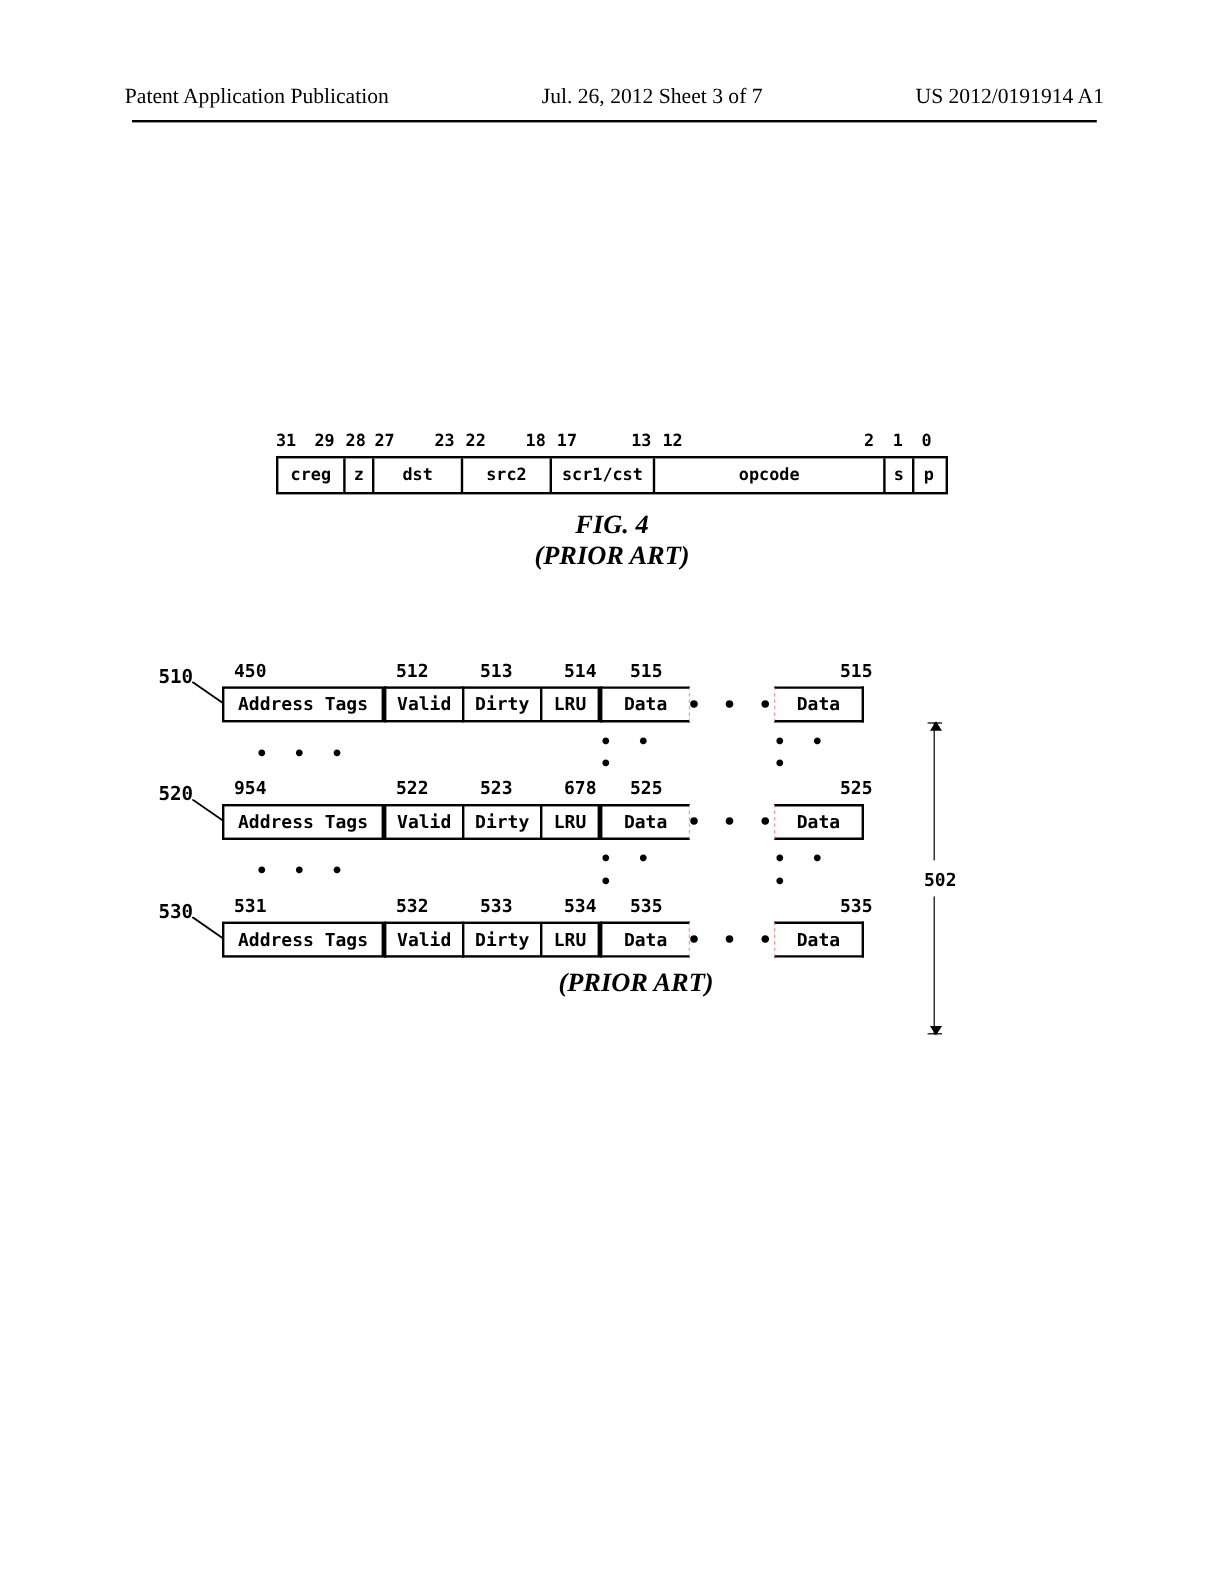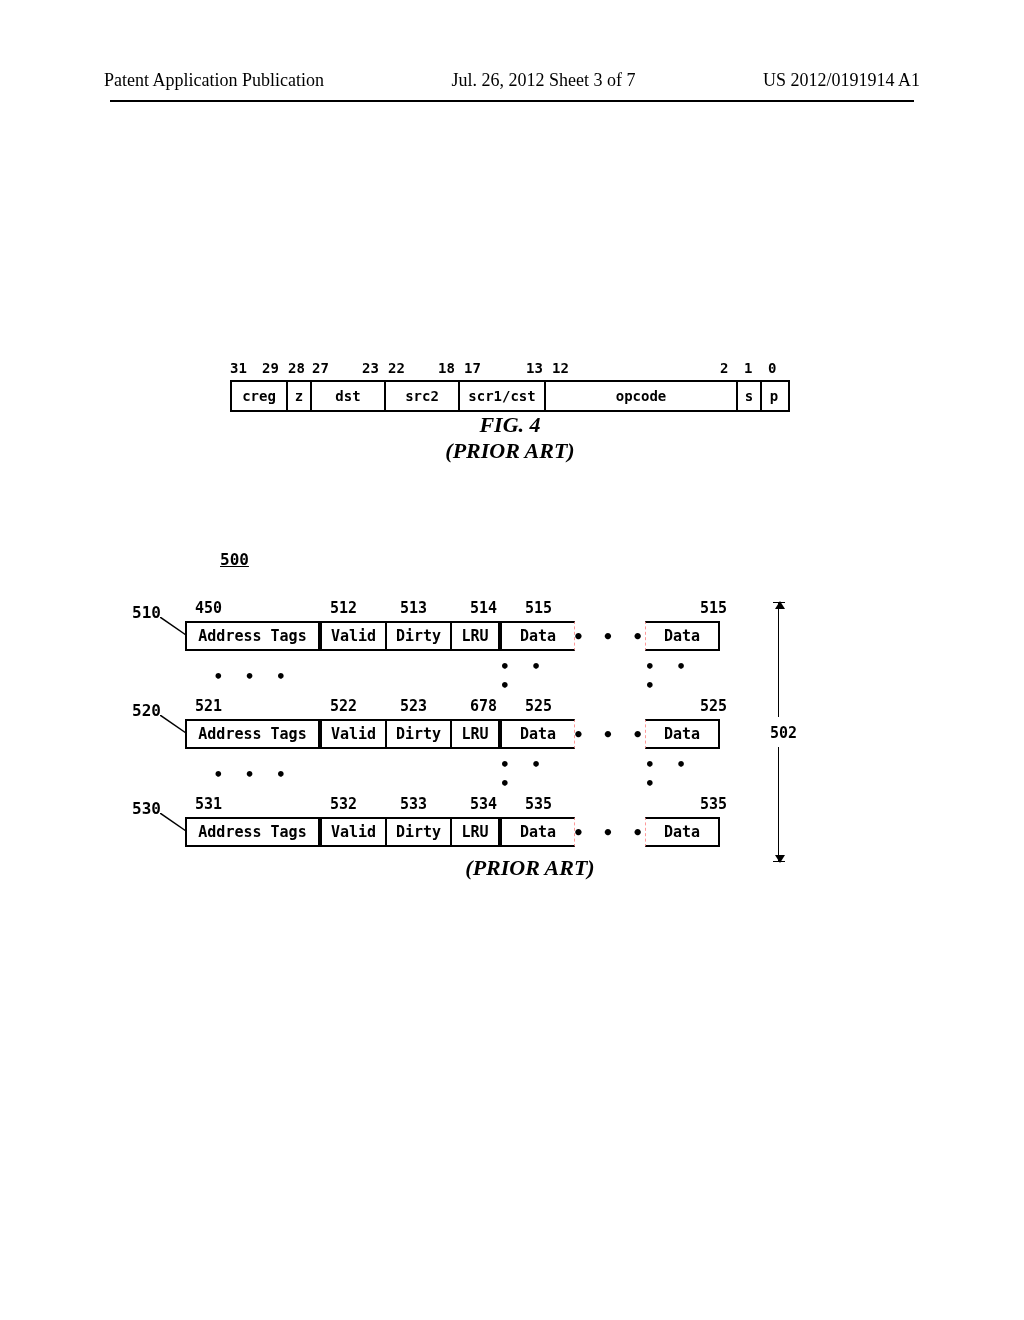--- a/index.html
+++ b/index.html
@@ -63,20 +63,21 @@
       justify-content: center;
       box-sizing: border-box;
     }
     .field:last-child { border-right: none; }
     .fig-caption {
       text-align: center;
       font-family: "Times New Roman", serif;
       font-style: italic;
       font-size: 22px;
       font-weight: bold;
+      margin-top: 12px;
     }
     .fig5-container {
       position: absolute;
       top: 550px;
       left: 0px;
       width: 860px;
     }
     .ref500 {
       font-family: monospace;
       font-weight: bold;
@@ -209,21 +210,20 @@
     <div class="field" style="width:24px">s</div>
     <div class="field" style="width:24px">p</div>
   </div>
   <div class="fig-caption">
     <div>FIG. 4</div>
     <div>(PRIOR ART)</div>
   </div>
 </div>
 
 <div class="fig5-container">
-  <div class="ref500">500</div>
 
   <div class="cache-row-wrap">
     <div class="row-top-labels">
       <span class="tlabel" style="left:195px">450</span>
       <span class="tlabel" style="left:330px">512</span>
       <span class="tlabel" style="left:400px">513</span>
       <span class="tlabel" style="left:470px">514</span>
       <span class="tlabel" style="left:525px">515</span>
       <span class="tlabel" style="left:700px">515</span>
     </div>
@@ -244,21 +244,21 @@
       <div class="inter-dots" style="width:135px;justify-content:center">• • •</div>
       <div style="width:180px"></div>
       <div class="inter-dots" style="width:75px;justify-content:center">• • •</div>
       <div style="width:70px"></div>
       <div class="inter-dots" style="width:75px;justify-content:center">• • •</div>
     </div>
   </div>
 
   <div class="cache-row-wrap">
     <div class="row-top-labels">
-      <span class="tlabel" style="left:195px">521</span>
+      <span class="tlabel" style="left:195px">954</span>
       <span class="tlabel" style="left:330px">522</span>
       <span class="tlabel" style="left:400px">523</span>
       <span class="tlabel" style="left:470px">678</span>
       <span class="tlabel" style="left:525px">525</span>
       <span class="tlabel" style="left:700px">525</span>
     </div>
     <span class="row-pointer-label" style="top:4px">520</span>
     <svg style="position:absolute;left:160px;top:18px" width="30" height="22">
         <line x1="0" y1="0" x2="26" y2="18" stroke="black" stroke-width="1.5"></line>
       </svg>

